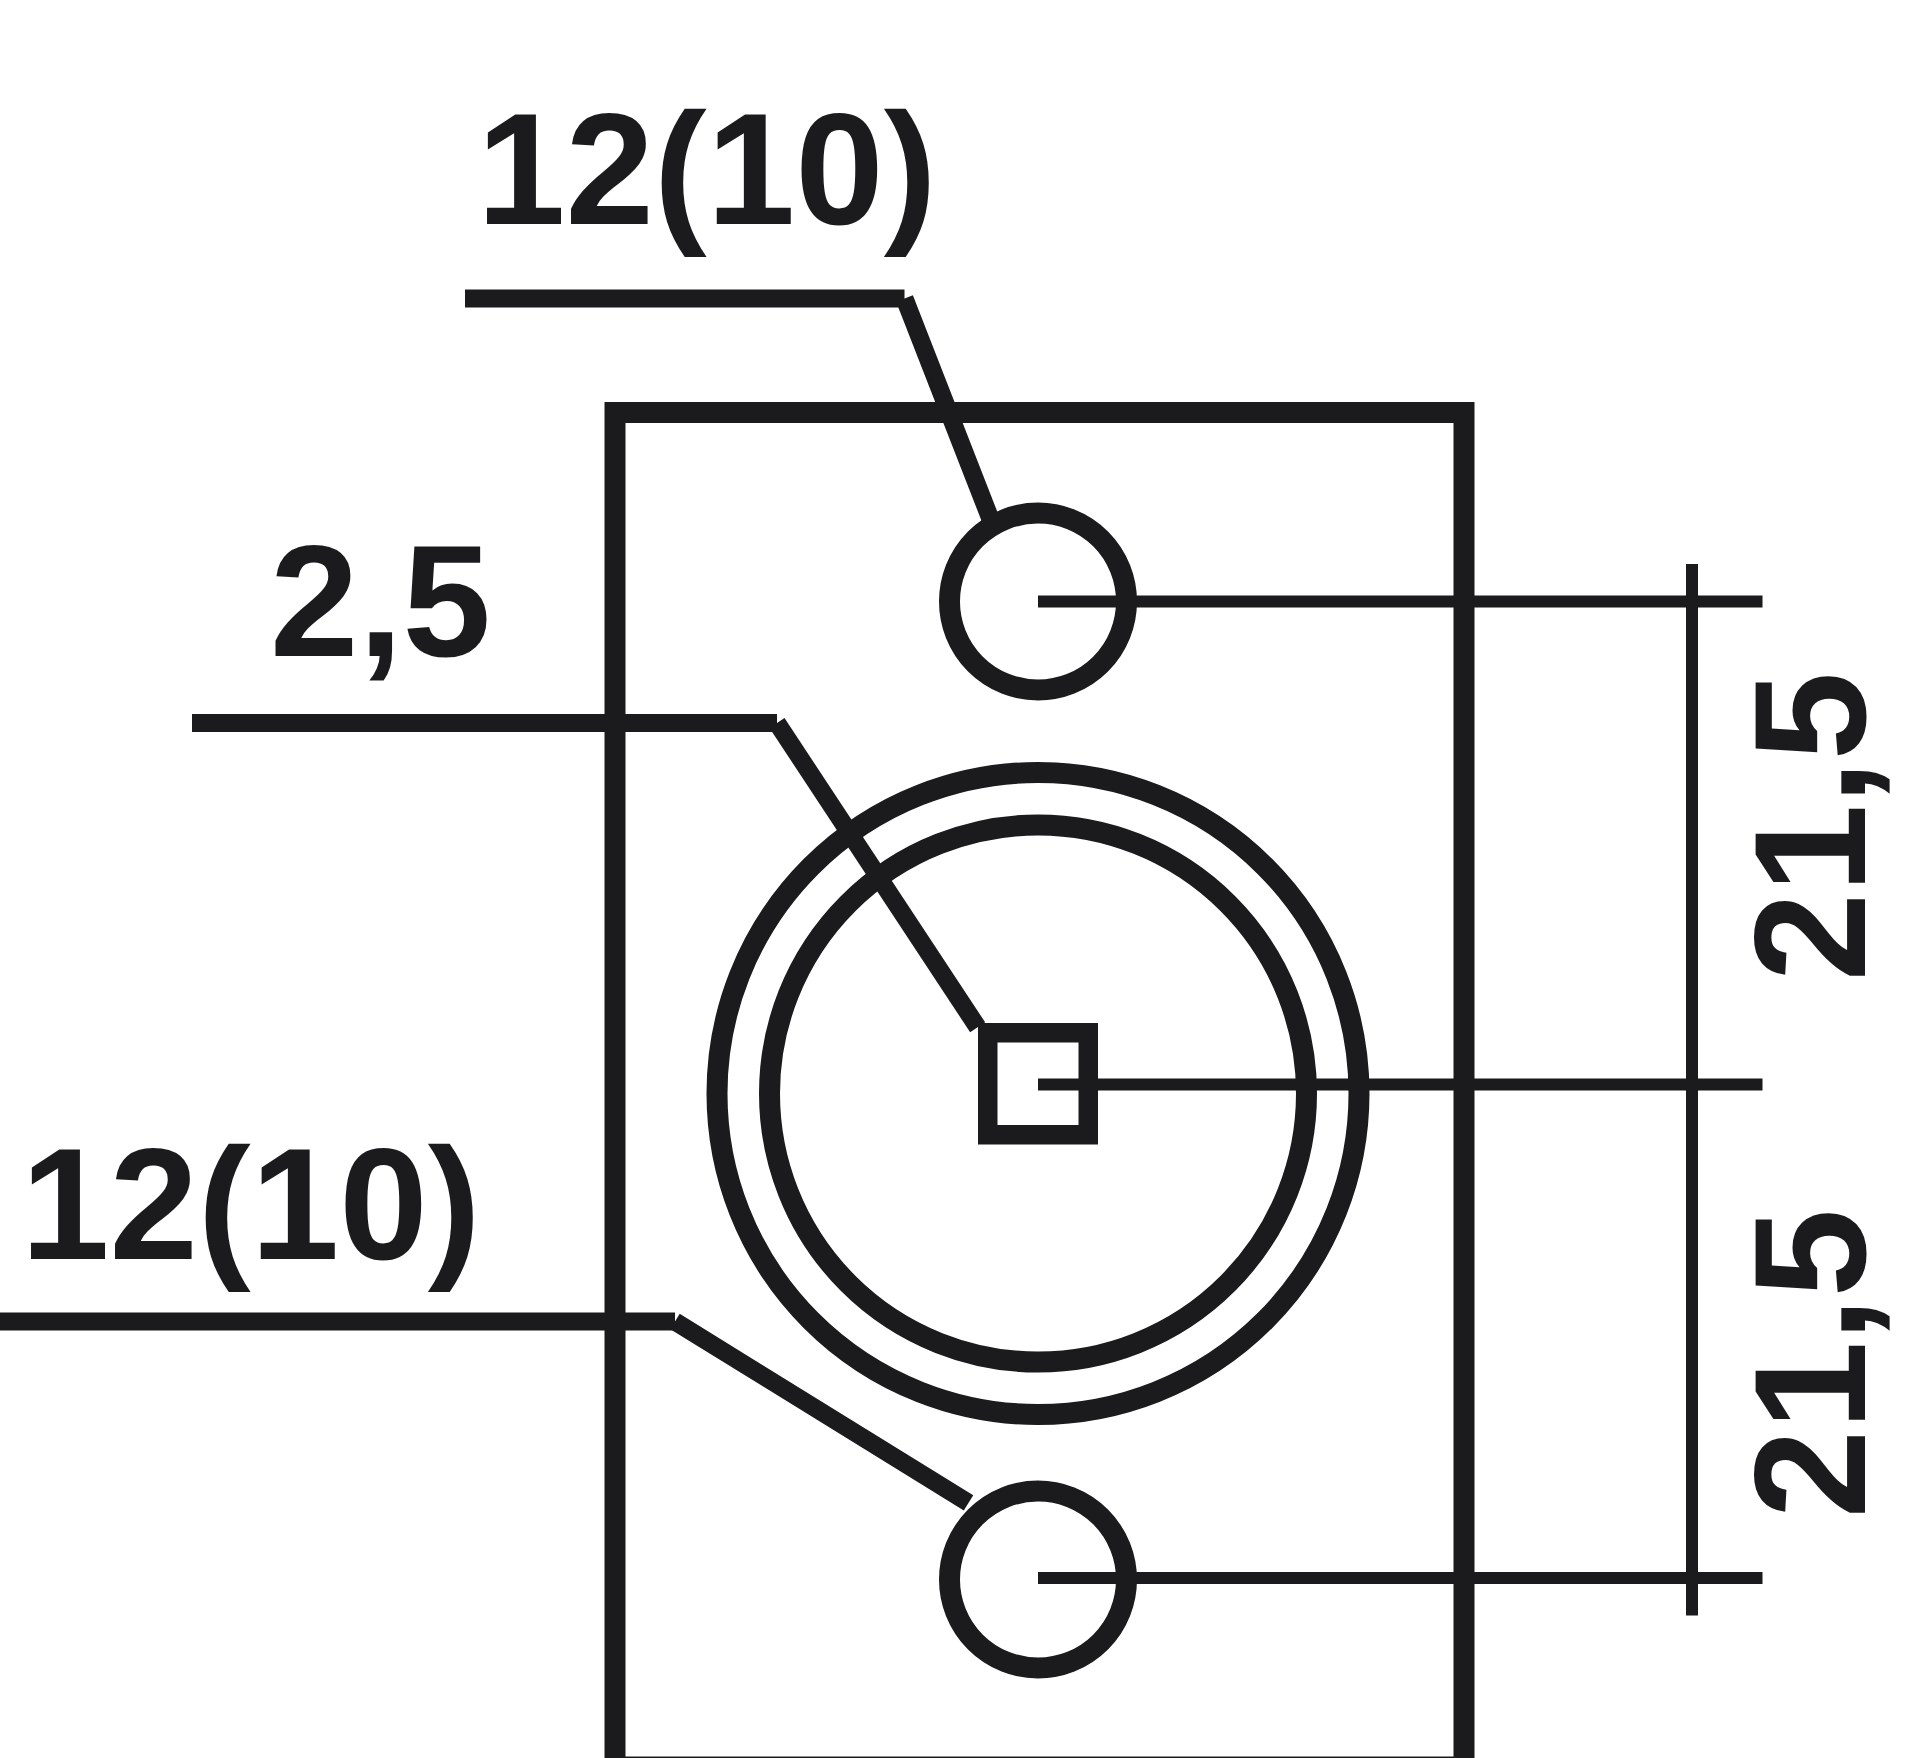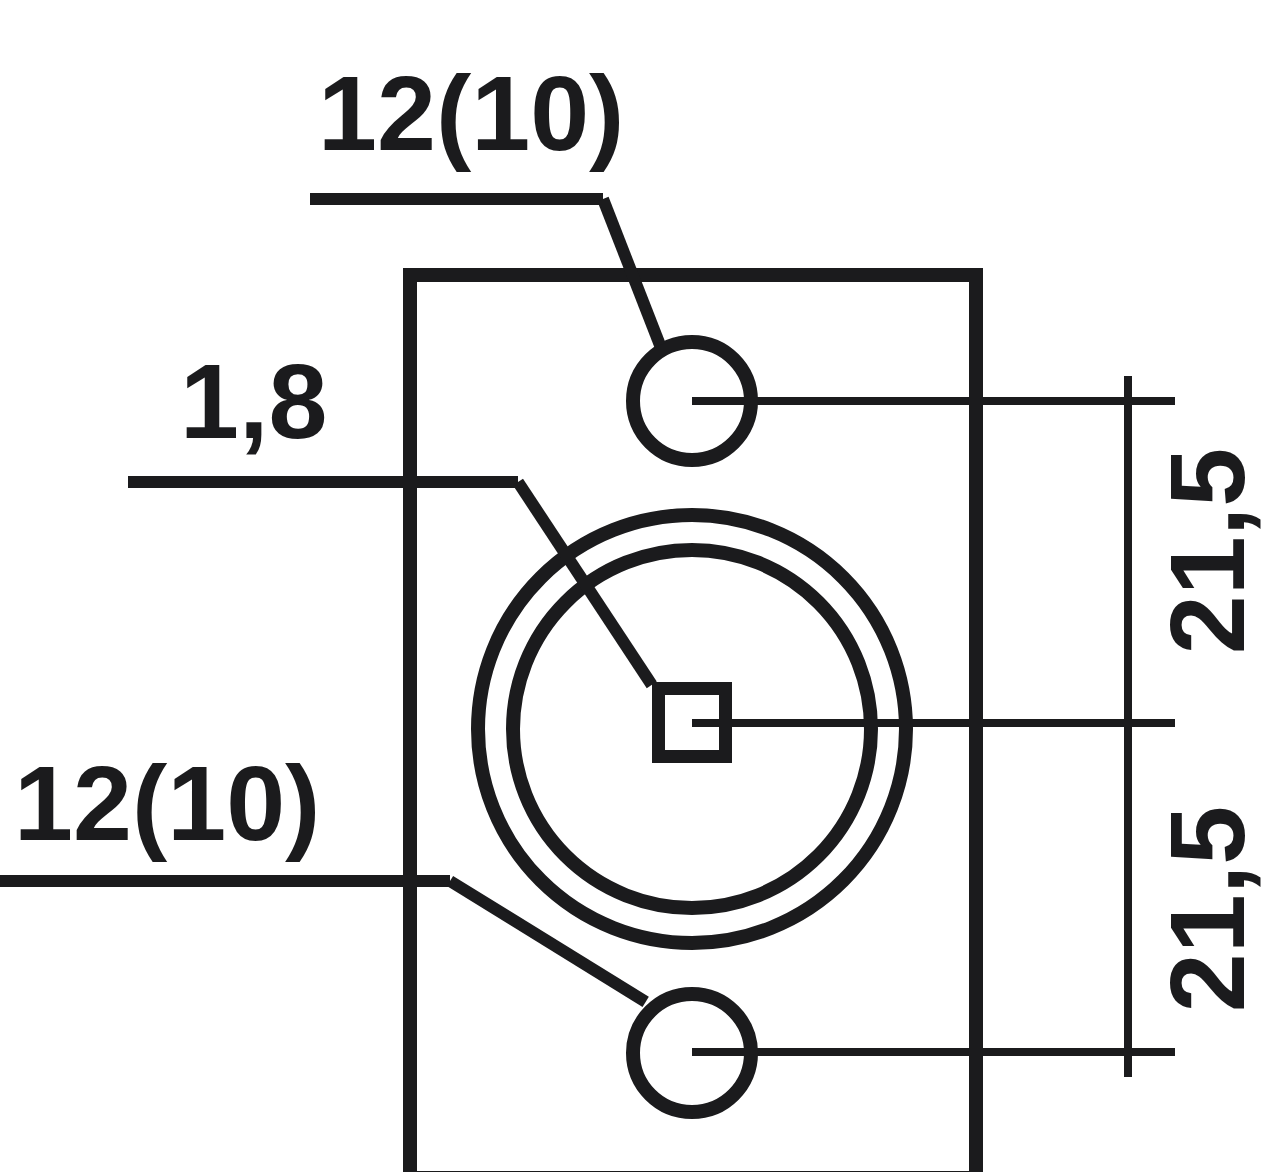--- a/index.html
+++ b/index.html
@@ -75,21 +75,21 @@
   <div class="ln" style="left:692px; top:349px; width:483px; height:8px;"></div>
   <div class="ln" style="left:692px; top:671px; width:483px; height:8px;"></div>
   <div class="ln" style="left:692px; top:1000px; width:483px; height:8px;"></div>
 
   <div class="ln" style="left:1124px; top:328px; width:8px; height:701px;"></div>
 
   <div class="dim-label" style="left:318px; top:12px;">12(10)</div>
   <div class="ln" style="left:310px; top:145px; width:293px; height:12px;"></div>
   <div class="ln diag" style="left:603px; top:145px; width:157px; height:12px; transform:rotate(68.7deg);"></div>
 
-  <div class="dim-label" style="left:180px; top:300px;">1,8</div>
+  <div class="dim-label" style="left:180px; top:300px;">2,5</div>
   <div class="ln" style="left:128px; top:428px; width:390px; height:12px;"></div>
   <div class="ln diag" style="left:518px; top:428px; width:243px; height:12px; transform:rotate(56.6deg);"></div>
 
   <div class="dim-label" style="left:14px; top:702px;">12(10)</div>
   <div class="ln" style="left:0px; top:827px; width:450px; height:12px;"></div>
   <div class="ln diag" style="left:450px; top:827px; width:230px; height:12px; transform:rotate(31.7deg);"></div>
 
   <div class="dim-label rot" style="left:1207px; top:503px;">21,5</div>
   <div class="dim-label rot" style="left:1207px; top:861px;">21,5</div>
 

